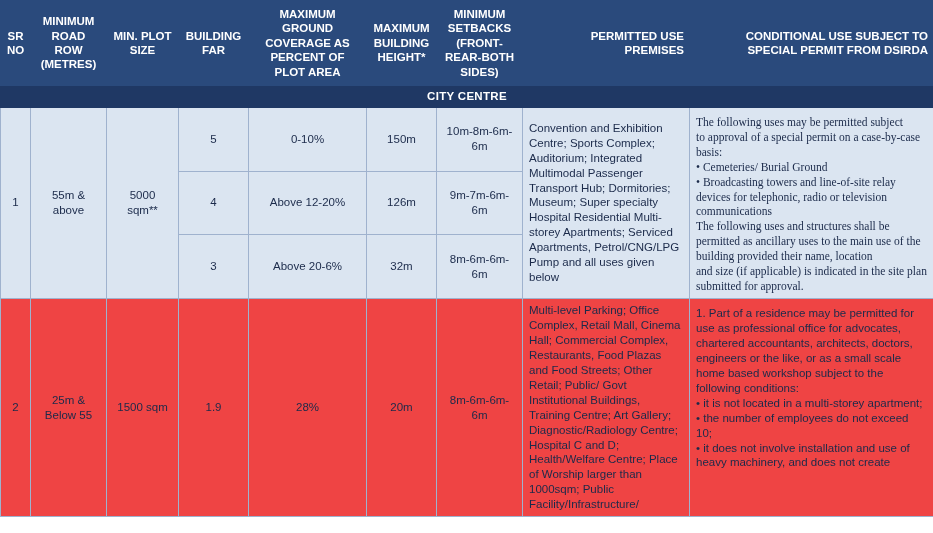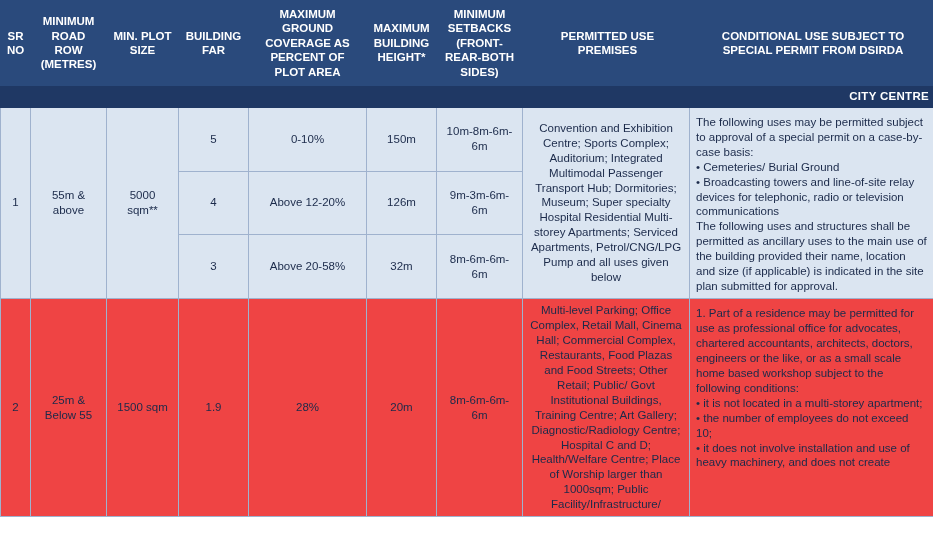--- a/index.html
+++ b/index.html
@@ -41,45 +41,45 @@
     color: #ffffff;
     font-weight: bold;
     font-size: 11.5px;
     line-height: 1.25;
     padding: 6px 5px;
     border: 1px solid #2a4a7c;
     vertical-align: middle;
     text-align: center;
   }
   thead th.left {
-    text-align: center;
+    text-align: right;
     padding-left: 8px;
   }
   tr.band td {
     background: #1f3864;
     color: #ffffff;
     font-weight: bold;
     font-size: 11.5px;
-    text-align: right;
+    text-align: center;
     padding: 3px 4px;
     border: 1px solid #1f3864;
     letter-spacing: .3px;
   }
   tbody td {
     border: 1px solid #9fb2ce;
     vertical-align: middle;
     padding: 4px 6px;
     line-height: 1.3;
     font-size: 11.5px;
     background: #dbe5f1;
     color: #1b2a4a;
   }
   td.center { text-align: center; }
   td.use {
-    text-align: center;
+    text-align: left;
     vertical-align: middle;
   }
   td.cond {
     text-align: left;
     vertical-align: top;
     padding-top: 7px;
   }
   .rowA td { background: #dbe5f1; }
   .rowB td { background: #ef4444; margin-top: 20px; }
 </style>
@@ -119,38 +119,38 @@
 
       <tr class="rowA">
         <td class="center" rowspan="3">1</td>
         <td class="center" rowspan="3">55m &amp; above</td>
         <td class="center" rowspan="3">5000 sqm**</td>
         <td class="center">5</td>
         <td class="center">0-10%</td>
         <td class="center">150m</td>
         <td class="center">10m-8m-6m-6m</td>
         <td class="use" rowspan="3">Convention and Exhibition Centre; Sports Complex; Auditorium; Integrated Multimodal Passenger Transport Hub; Dormitories; Museum; Super specialty Hospital Residential Multi-storey Apartments; Serviced Apartments, Petrol/CNG/LPG Pump and all uses given below</td>
-        <td class="cond" rowspan="3" style="white-space:pre-line;">The following uses may be permitted subject
+        <td class="cond" rowspan="3" style="white-space:pre-line;font-family:Liberation Serif, serif;">The following uses may be permitted subject
 to approval of a special permit on a case-by-case basis:
 • Cemeteries/ Burial Ground
 • Broadcasting towers and line-of-site relay devices for telephonic, radio or television communications
 The following uses and structures shall be permitted as ancillary uses to the main use of the building provided their name, location
 and size (if applicable) is indicated in the site plan submitted for approval.</td>
       </tr>
 
       <tr class="rowA">
         <td class="center">4</td>
         <td class="center">Above 12-20%</td>
         <td class="center">126m</td>
-        <td class="center">9m-3m-6m-6m</td>
+        <td class="center">9m-7m-6m-6m</td>
       </tr>
 
       <tr class="rowA">
         <td class="center">3</td>
-        <td class="center">Above 20-58%</td>
+        <td class="center">Above 20-6%</td>
         <td class="center">32m</td>
         <td class="center">8m-6m-6m-6m</td>
       </tr>
 
       <tr class="rowB">
         <td class="center">2</td>
         <td class="center">25m &amp; Below 55</td>
         <td class="center">1500 sqm</td>
         <td class="center">1.9</td>
         <td class="center">28%</td>

